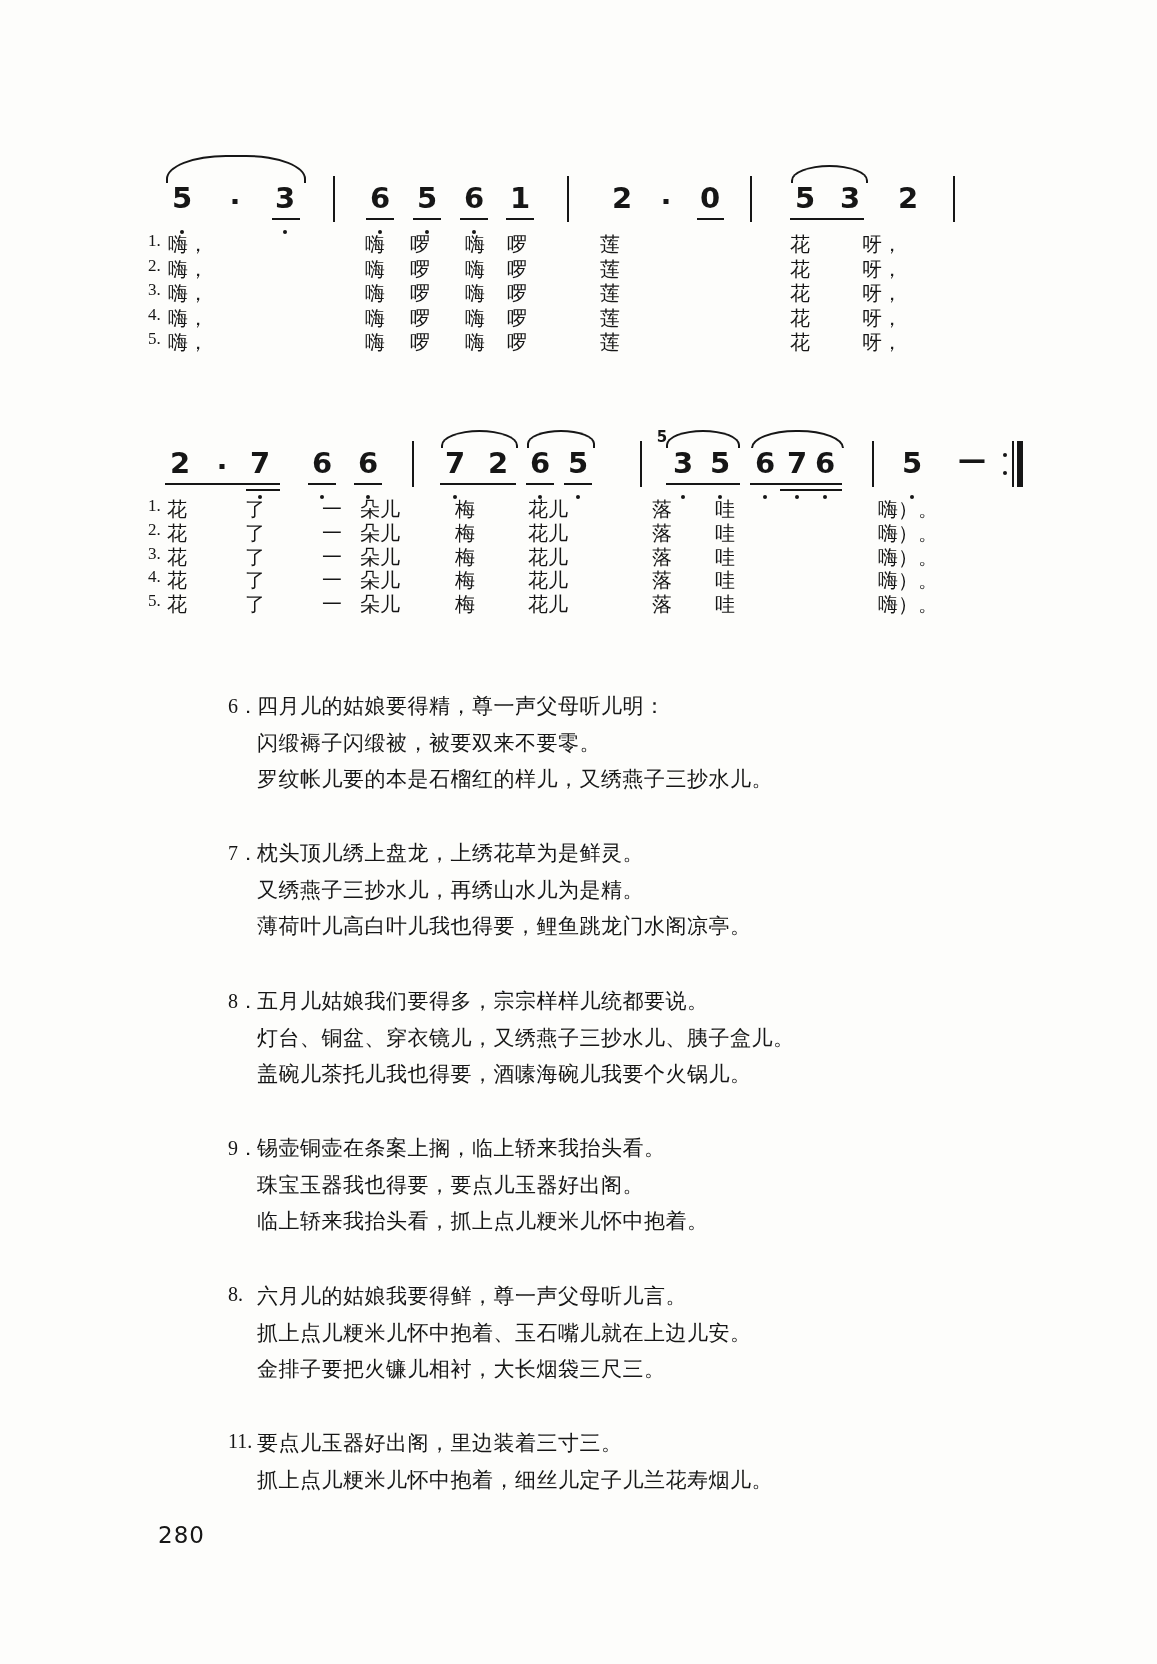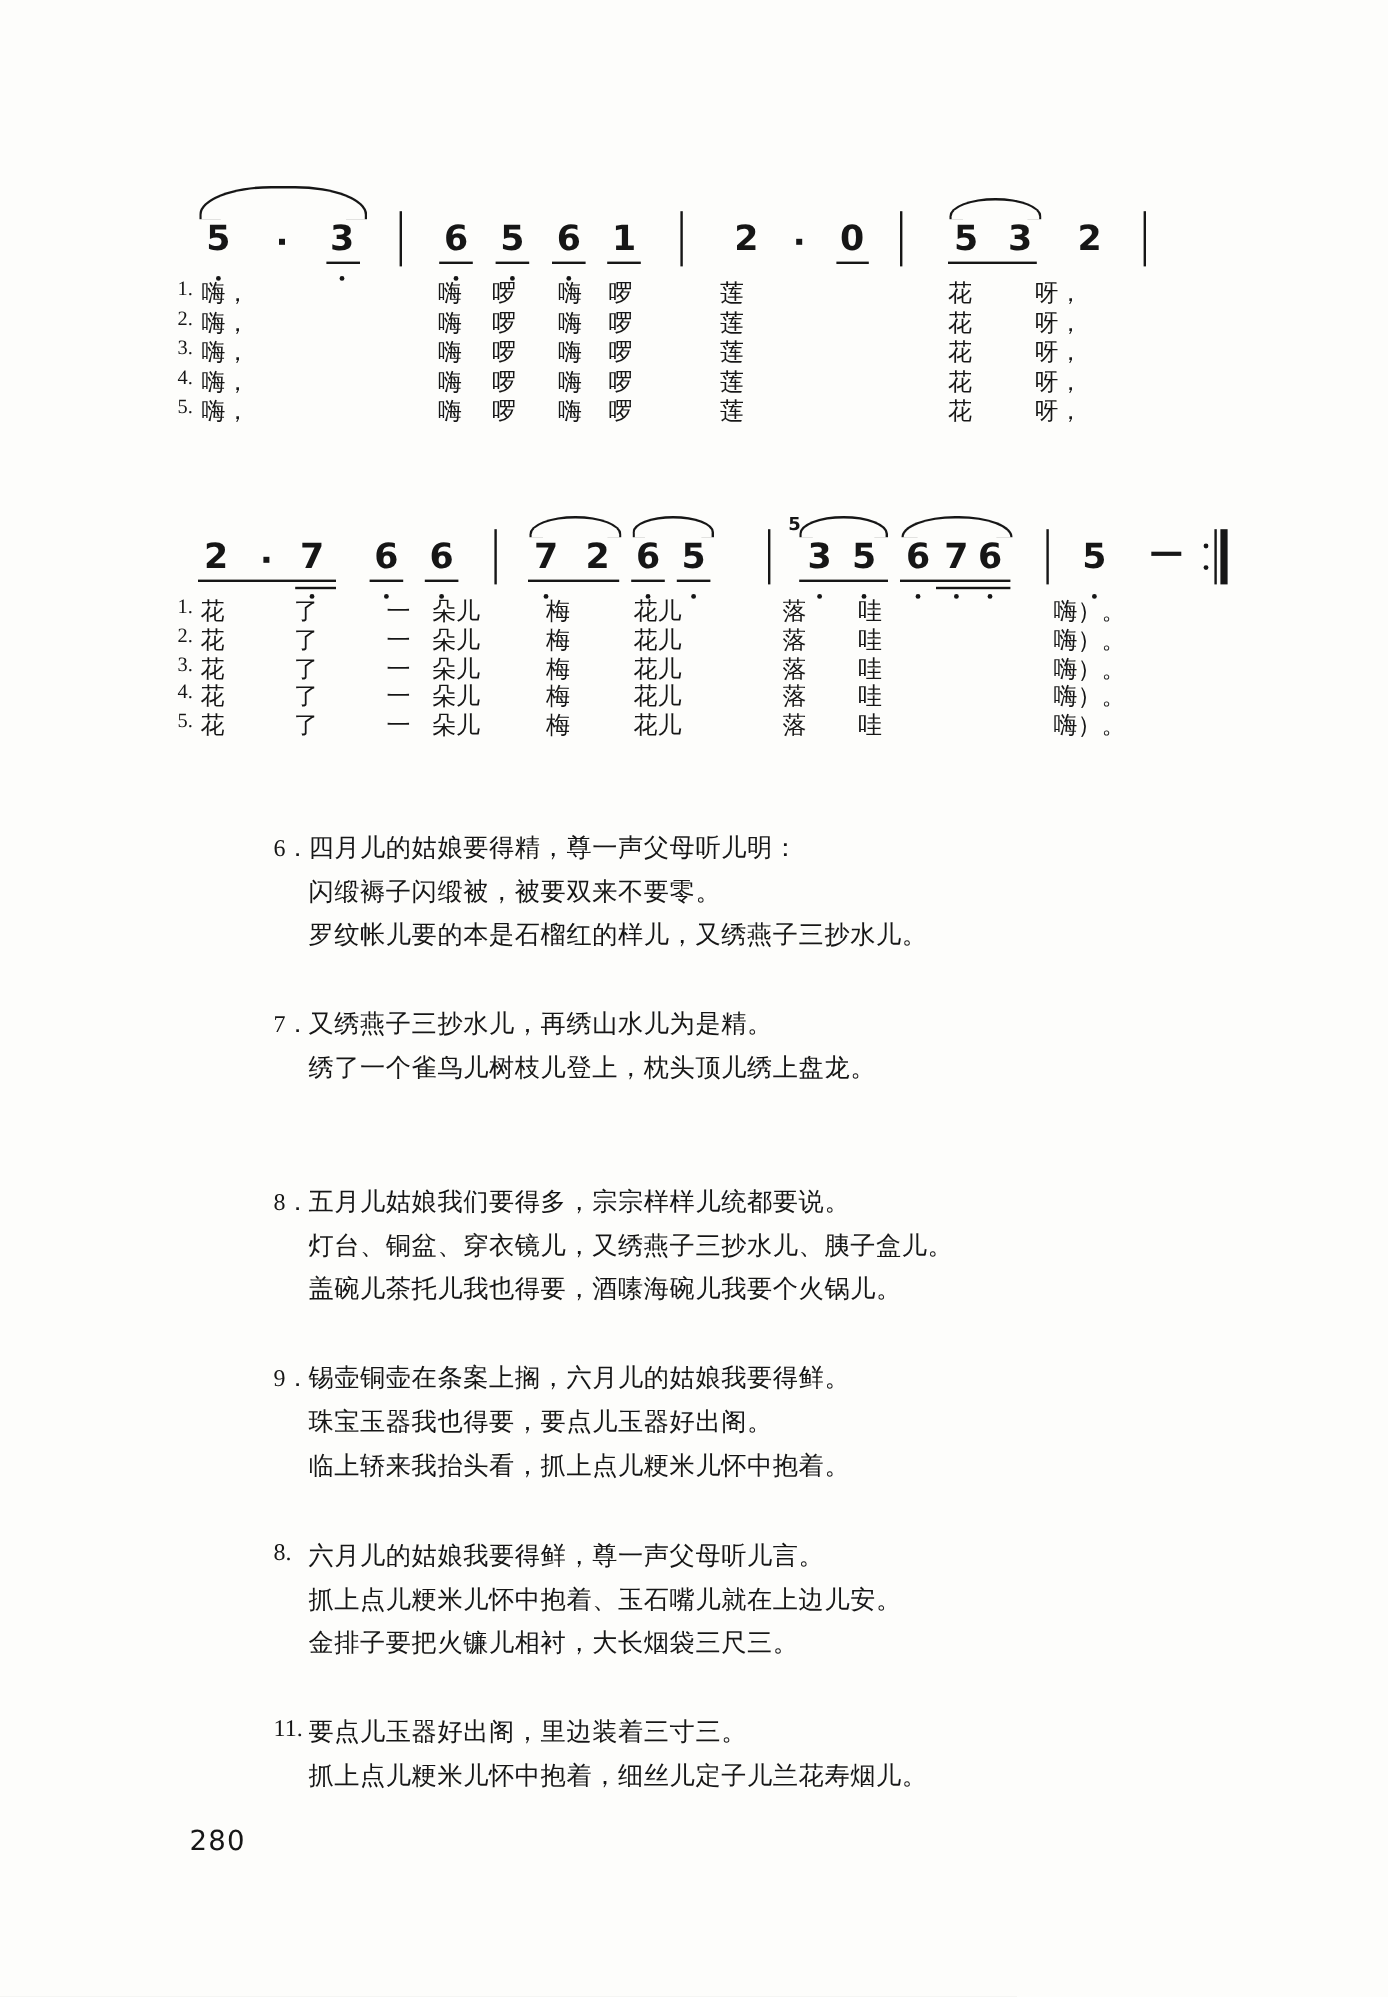--- a/index.html
+++ b/index.html
@@ -245,32 +245,33 @@
     </div>
   <div id="verses">
       <div class="verse" style="top: 688px;">
         <span class="vnum">6．</span>
         <div class="vline">四月儿的姑娘要得精，尊一声父母听儿明：</div>
         <div class="vline">闪缎褥子闪缎被，被要双来不要零。</div>
         <div class="vline">罗纹帐儿要的本是石榴红的样儿，又绣燕子三抄水儿。</div>
       </div>
       <div class="verse" style="top: 835px;">
         <span class="vnum">7．</span>
+        <div class="vline">枕头顶儿绣上盘龙，上绣花草为是鲜灵。</div>
         <div class="vline">又绣燕子三抄水儿，再绣山水儿为是精。</div>
-        <div class="vline">绣了一个雀鸟儿树枝儿登上，枕头顶儿绣上盘龙。</div>
+        <div class="vline">薄荷叶儿高白叶儿我也得要，鲤鱼跳龙门水阁凉亭。</div>
       </div>
       <div class="verse" style="top: 983px;">
         <span class="vnum">8．</span>
         <div class="vline">五月儿姑娘我们要得多，宗宗样样儿统都要说。</div>
         <div class="vline">灯台、铜盆、穿衣镜儿，又绣燕子三抄水儿、胰子盒儿。</div>
         <div class="vline">盖碗儿茶托儿我也得要，酒嗉海碗儿我要个火锅儿。</div>
       </div>
       <div class="verse" style="top: 1130px;">
         <span class="vnum">9．</span>
-        <div class="vline">锡壶铜壶在条案上搁，六月儿的姑娘我要得鲜。</div>
+        <div class="vline">锡壶铜壶在条案上搁，临上轿来我抬头看。</div>
         <div class="vline">珠宝玉器我也得要，要点儿玉器好出阁。</div>
         <div class="vline">临上轿来我抬头看，抓上点儿粳米儿怀中抱着。</div>
       </div>
       <div class="verse" style="top: 1278px;">
         <span class="vnum">8.</span>
         <div class="vline">六月儿的姑娘我要得鲜，尊一声父母听儿言。</div>
         <div class="vline">抓上点儿粳米儿怀中抱着、玉石嘴儿就在上边儿安。</div>
         <div class="vline">金排子要把火镰儿相衬，大长烟袋三尺三。</div>
       </div>
       <div class="verse" style="top: 1425px;">

